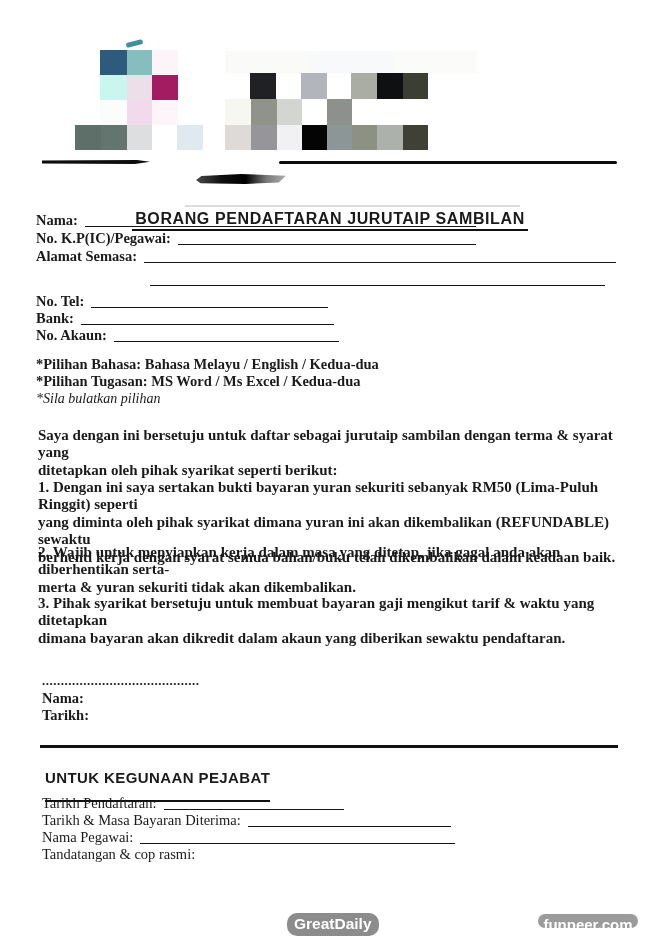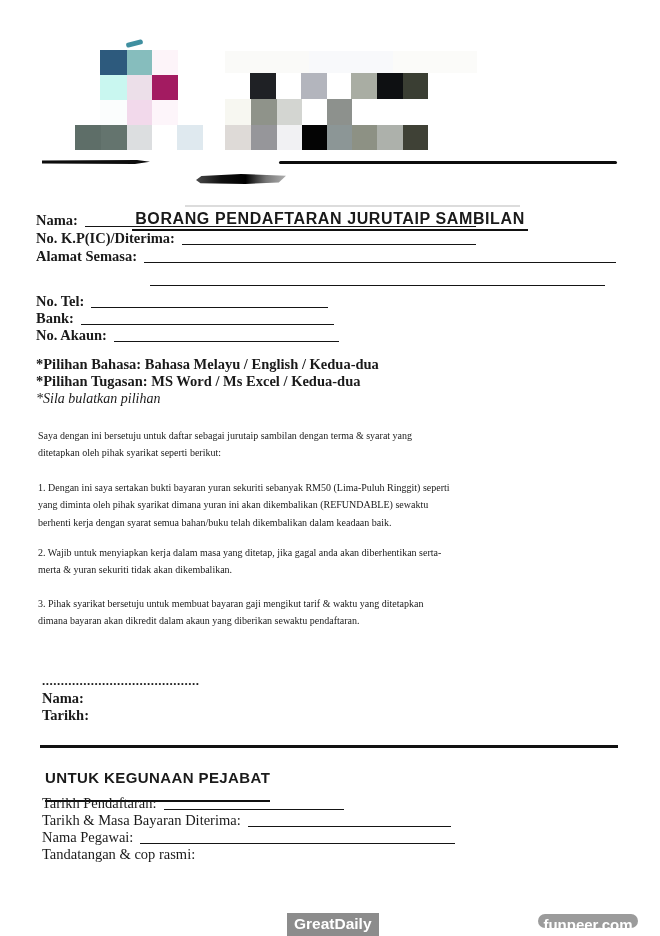--- a/index.html
+++ b/index.html
@@ -37,21 +37,21 @@
   .r-alamat{left:36px;top:248px;width:580px;}
   .r-alamat2{left:150px;top:271px;width:455px;}
   .r-tel{left:36px;top:293px;width:292px;}
   .r-bank{left:36px;top:310px;width:298px;}
   .r-akaun{left:36px;top:327px;width:303px;}
   
   .opt{position:absolute;left:36px;font-weight:bold;font-size:14.5px;white-space:nowrap;}
   .o1{top:356px;} .o2{top:373px;}
   .o3{top:391px;font-weight:normal;font-style:italic;font-size:14px;}
   
-  .para{position:absolute;left:38px;width:588px;font-size:10px;line-height:17.4px;white-space:pre-line;}
+  .para{position:absolute;left:38px;width:588px;font-size:15px;line-height:17.4px;white-space:pre-line;font-weight:bold;}
   .p0{top:427px;} .p1{top:479px;} .p2{top:544px;} .p3{top:595px;}
   
   .dots{position:absolute;left:42px;top:673px;font-weight:bold;font-size:13px;letter-spacing:0.5px;}
   .sig-nama{position:absolute;left:42px;top:690px;font-weight:bold;font-size:14.5px;}
   .sig-tarikh{position:absolute;left:42px;top:707px;font-weight:bold;font-size:14.5px;}
   .divider{position:absolute;left:40px;top:745px;width:578px;height:2.5px;background:#111;}
   .office-head{position:absolute;left:45px;top:769px;
     font-family:"Liberation Sans","DejaVu Sans",sans-serif;font-weight:bold;font-size:15px;
     letter-spacing:0.4px;border-bottom:2px solid #111;padding-bottom:14px;}
   .r-od{left:42px;top:795px;width:302px;}
@@ -114,21 +114,21 @@
   <div class="title-wrap">
     <span>BORANG PENDAFTARAN JURUTAIP SAMBILAN</span>
   </div>
   <div class="faint-line"></div>
 
   <div class="row r-nama">
     <span>Nama:</span>
     <span class="line"></span>
   </div>
   <div class="row r-kp">
-    <span>No. K.P(IC)/Diterima:</span>
+    <span>No. K.P(IC)/Pegawai:</span>
     <span class="line"></span>
   </div>
   <div class="row r-alamat">
     <span>Alamat Semasa:</span>
     <span class="line"></span>
   </div>
   <div class="row lineonly r-alamat2">
     <span class="line"></span>
   </div>
   <div class="row r-tel">
@@ -174,16 +174,16 @@
     <span class="line"></span>
   </div>
   <div class="row plain r-op">
     <span>Nama Pegawai:</span>
     <span class="line"></span>
   </div>
   <div class="row plain r-oc">
     <span>Tandatangan &amp; cop rasmi:</span>
   </div>
 
-  <div class="wm wm-left" style="background-color: rgb(140, 140, 140);">GreatDaily</div>
+  <div class="wm wm-left" style="background-color: rgb(140, 140, 140); border-radius: 10px;">GreatDaily</div>
   <div class="wm wm-right" style="background-color: rgb(155, 155, 155);">funpeer.com</div>
 
 </div>
 
 </body></html>

